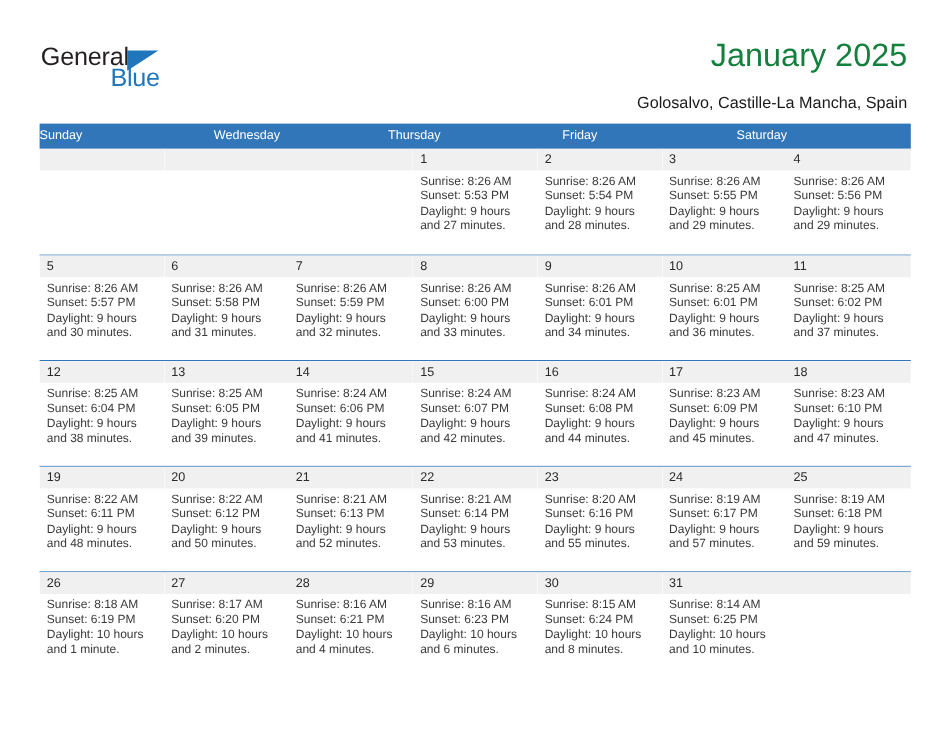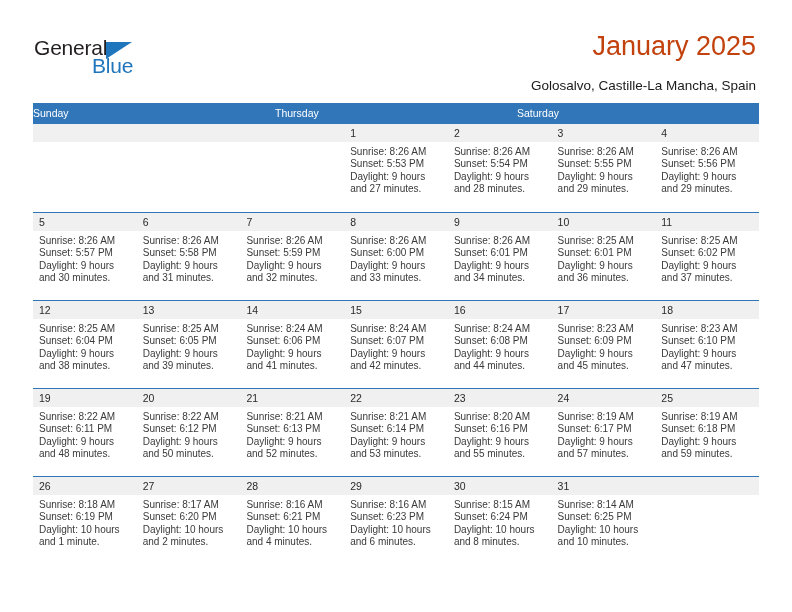--- a/index.html
+++ b/index.html
@@ -64,21 +64,21 @@
     font-family: "Liberation Sans", sans-serif;
   }
   .title-block {
     position: absolute;
     right: 36px;
     top: 30px;
     text-align: right;
   }
   .cal-title {
     font-size: 27px;
-    color: #c2410c;
+    color: #15803d;
     line-height: 32px;
     white-space: nowrap;
   }
   .cal-subtitle {
     font-size: 13.5px;
     color: #1a1a1a;
     line-height: 18px;
     margin-top: 15px;
     white-space: nowrap;
   }
@@ -161,21 +161,23 @@
     <div class="title-block">
       <div class="cal-title">January 2025</div>
       <div class="cal-subtitle">Golosalvo, Castille-La Mancha, Spain</div>
     </div>
 
   </div>
 
   <div class="calendar">
     <div class="weekday-row" id="weekday-row">
         <div class="weekday">Sunday</div>
+        <div class="weekday">Wednesday</div>
         <div class="weekday">Thursday</div>
+        <div class="weekday">Friday</div>
         <div class="weekday">Saturday</div>
       </div>
     <div id="weeks-container">
         <div class="week">
           <div class="day empty">
             <div class="day-numbar">
               <span class="day-num"></span>
             </div>
           </div>
           <div class="day empty">

